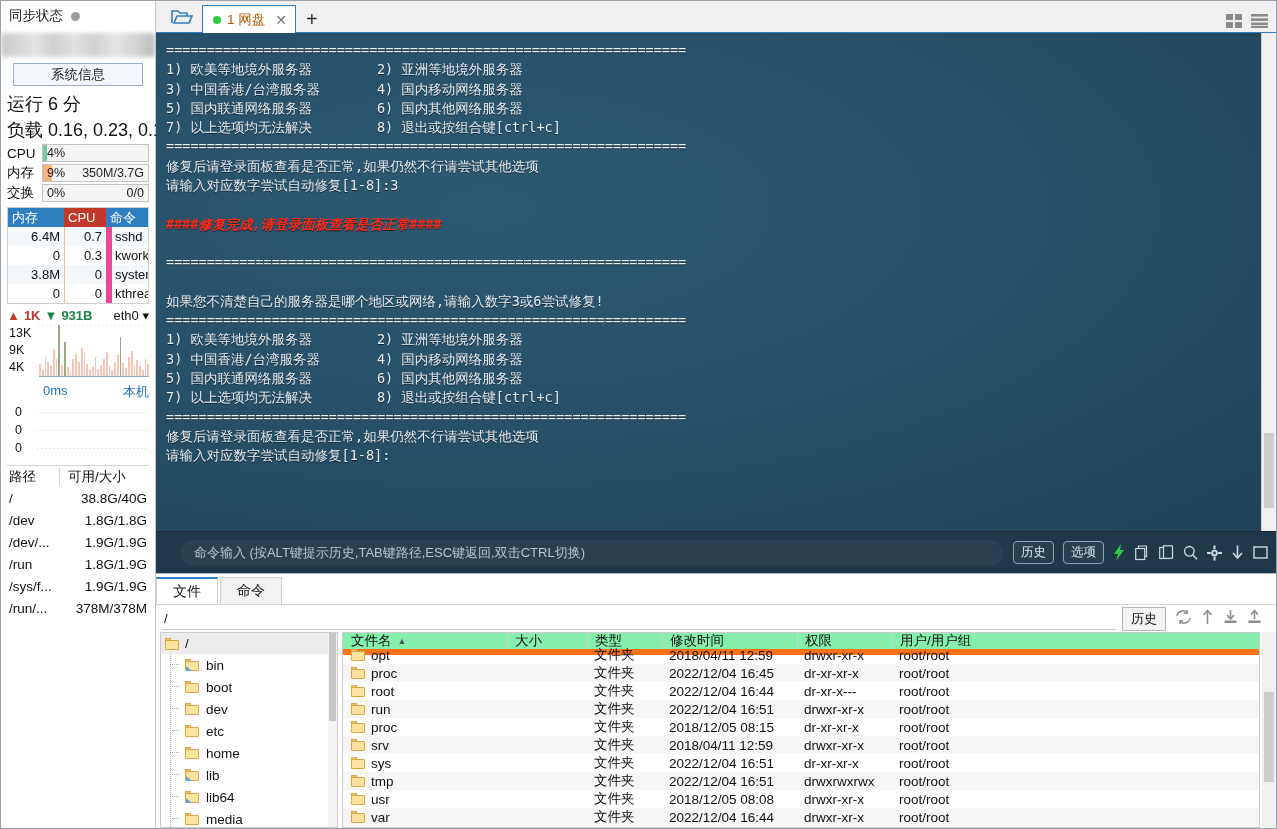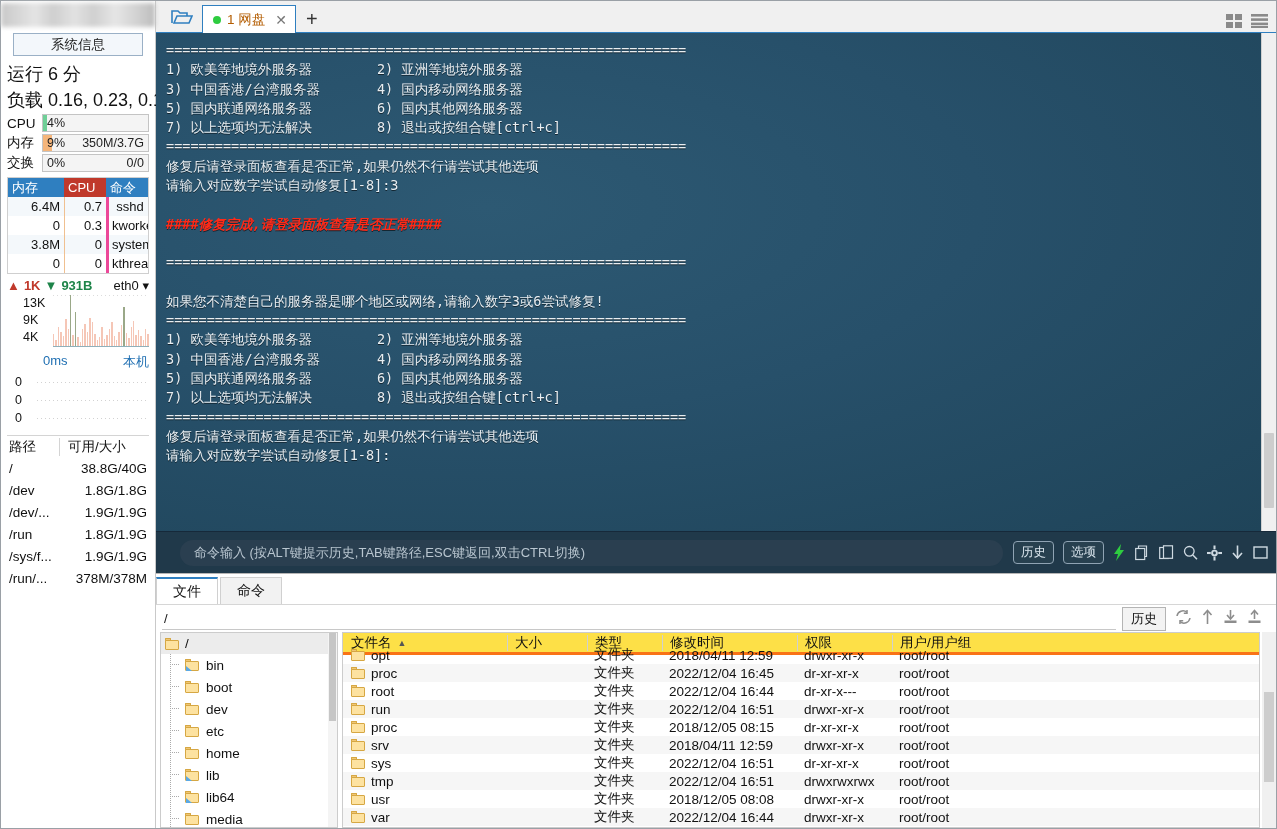--- a/index.html
+++ b/index.html
@@ -92,28 +92,28 @@
   
   .proc { margin: 4px 6px 0 6px; border: 1px solid #cfcfcf; }
   .proc-head { display: flex; height: 19px; font-size: 13px; color: #fff; }
   .proc-head .c0 { flex: 0 0 56px; background: #2f7fc0; padding-left: 4px; line-height: 19px; }
   .proc-head .c1 { flex: 0 0 42px; background: #c0392b; padding-left: 4px; line-height: 19px; }
   .proc-head .c2 { flex: 1 1 auto; background: #2f7fc0; padding-left: 4px; line-height: 19px; }
   .proc-row { display: flex; height: 19px; font-size: 13px; color: #111; background: #fff; }
   .proc-row:nth-child(odd) { background: #f4f8fb; }
   .proc-row .c0 { flex: 0 0 56px; text-align: right; padding-right: 4px; line-height: 19px; }
   .proc-row .c1 { flex: 0 0 42px; text-align: right; padding-right: 4px; line-height: 19px; border-left: 1px solid #f0c090; }
-  .proc-row .c2 { flex: 1 1 auto; padding-left: 3px; line-height: 19px; border-left: 3px solid #ec4899; overflow: hidden; white-space: nowrap; text-align: center; }
+  .proc-row .c2 { flex: 1 1 auto; padding-left: 3px; line-height: 19px; border-left: 6px solid #ec4899; overflow: hidden; white-space: nowrap; }
 
   
   .net-head { display: flex; align-items: center; gap: 4px; padding: 4px 6px 0 6px; font-size: 13px; }
   .net-up { color: #c0392b; font-weight: bold; }
   .net-down { color: #1e8449; font-weight: bold; }
   .net-if { color: #111; margin-left: auto; }
-  .chart-box { margin: 2px 6px 0 22px; position: relative; height: 52px; }
+  .chart-box { margin: 2px 6px 0 8px; position: relative; height: 52px; }
   .chart-axis { position: absolute; left: 0; top: 0; width: 28px; font-size: 12.5px; color: #111; }
   .chart-axis div { line-height: 17px; }
   .chart-plot {
     position: absolute; left: 30px; right: 0; top: 0; bottom: 0;
     background:
       repeating-linear-gradient(to right, #dcdcdc 0 1px, transparent 1px 4px) ,
       #ffffff;
     background-size: 100% 1px;
     background-repeat: repeat-x;
     background-position: 0 0;
@@ -266,21 +266,21 @@
   .tree-scroll .thumb { position: absolute; left: 1px; right: 1px; top: 0; height: 88px; background: #c6c6c6; }
 
   
   .fi { width: 14px; height: 12px; position: relative; flex: 0 0 14px; }
   .fi .tabf { position: absolute; left: 0; top: 0; width: 6px; height: 3px; background: #f0c674; border: 1px solid #d6a743; border-bottom: none; border-radius: 1px 1px 0 0; }
   .fi .bodyf { position: absolute; left: 0; top: 2px; width: 14px; height: 10px; background: #fde2a0; border: 1px solid #d6a743; border-radius: 1px; }
   .fi.link .ar { position: absolute; left: 1px; bottom: 0; width: 6px; height: 5px; background: #5aa9e6; clip-path: polygon(0 100%, 100% 100%, 0 0); }
 
   
   .flist { flex: 1 1 auto; display: flex; flex-direction: column; min-width: 0; border: 1px solid #cccccc; margin-left: 4px; margin-right: 2px; }
-  .fl-head { display: flex; height: 22px; flex: 0 0 22px; font-size: 13.5px; color: #111; background: #fde047; border-bottom: 3px solid #f97316; align-items: center; justify-content: center; }
+  .fl-head { display: flex; height: 22px; flex: 0 0 22px; font-size: 13.5px; color: #111; background: #86efac; border-bottom: 6px solid #f97316; align-items: center; justify-content: center; }
   .fl-head > div { border-left: 1px solid #d0d0d0; padding-left: 7px; height: 16px; line-height: 16px; overflow: hidden; white-space: nowrap; }
   .fl-head > div:first-child { border-left: none; }
   .fl-rows { flex: 1 1 auto; overflow: hidden; position: relative; }
   .fl-row { display: flex; height: 18px; font-size: 13.5px; color: #111; align-items: center; }
   .fl-row:nth-child(even) { background: #f6f6f6; }
   .fl-row > div { padding-left: 7px; overflow: hidden; white-space: nowrap; }
   .c-name { flex: 0 0 164px; display: flex; align-items: center; gap: 6px; padding-left: 8px !important; }
   .c-size { flex: 0 0 80px; }
   .c-type { flex: 0 0 75px; }
   .c-time { flex: 0 0 135px; }
@@ -293,20 +293,24 @@
 </style>
 </head>
 <body>
 
 <div class="app">
 
 
   <div class="body">
 
     <div class="sidebar">
+      <div class="sync-row">
+        <span>同步状态</span>
+        <span class="sync-dot"></span>
+      </div>
       <div class="redact"></div>
       <div class="sysinfo-btn-wrap">
         <button class="sysinfo-btn">系统信息</button>
       </div>
       <div class="stat-line">运行 6 分</div>
       <div class="stat-line">负载 0.16, 0.23, 0.13</div>
 
       <div id="meters">
           <div class="meter-row">
             <div class="meter-label">CPU</div>

